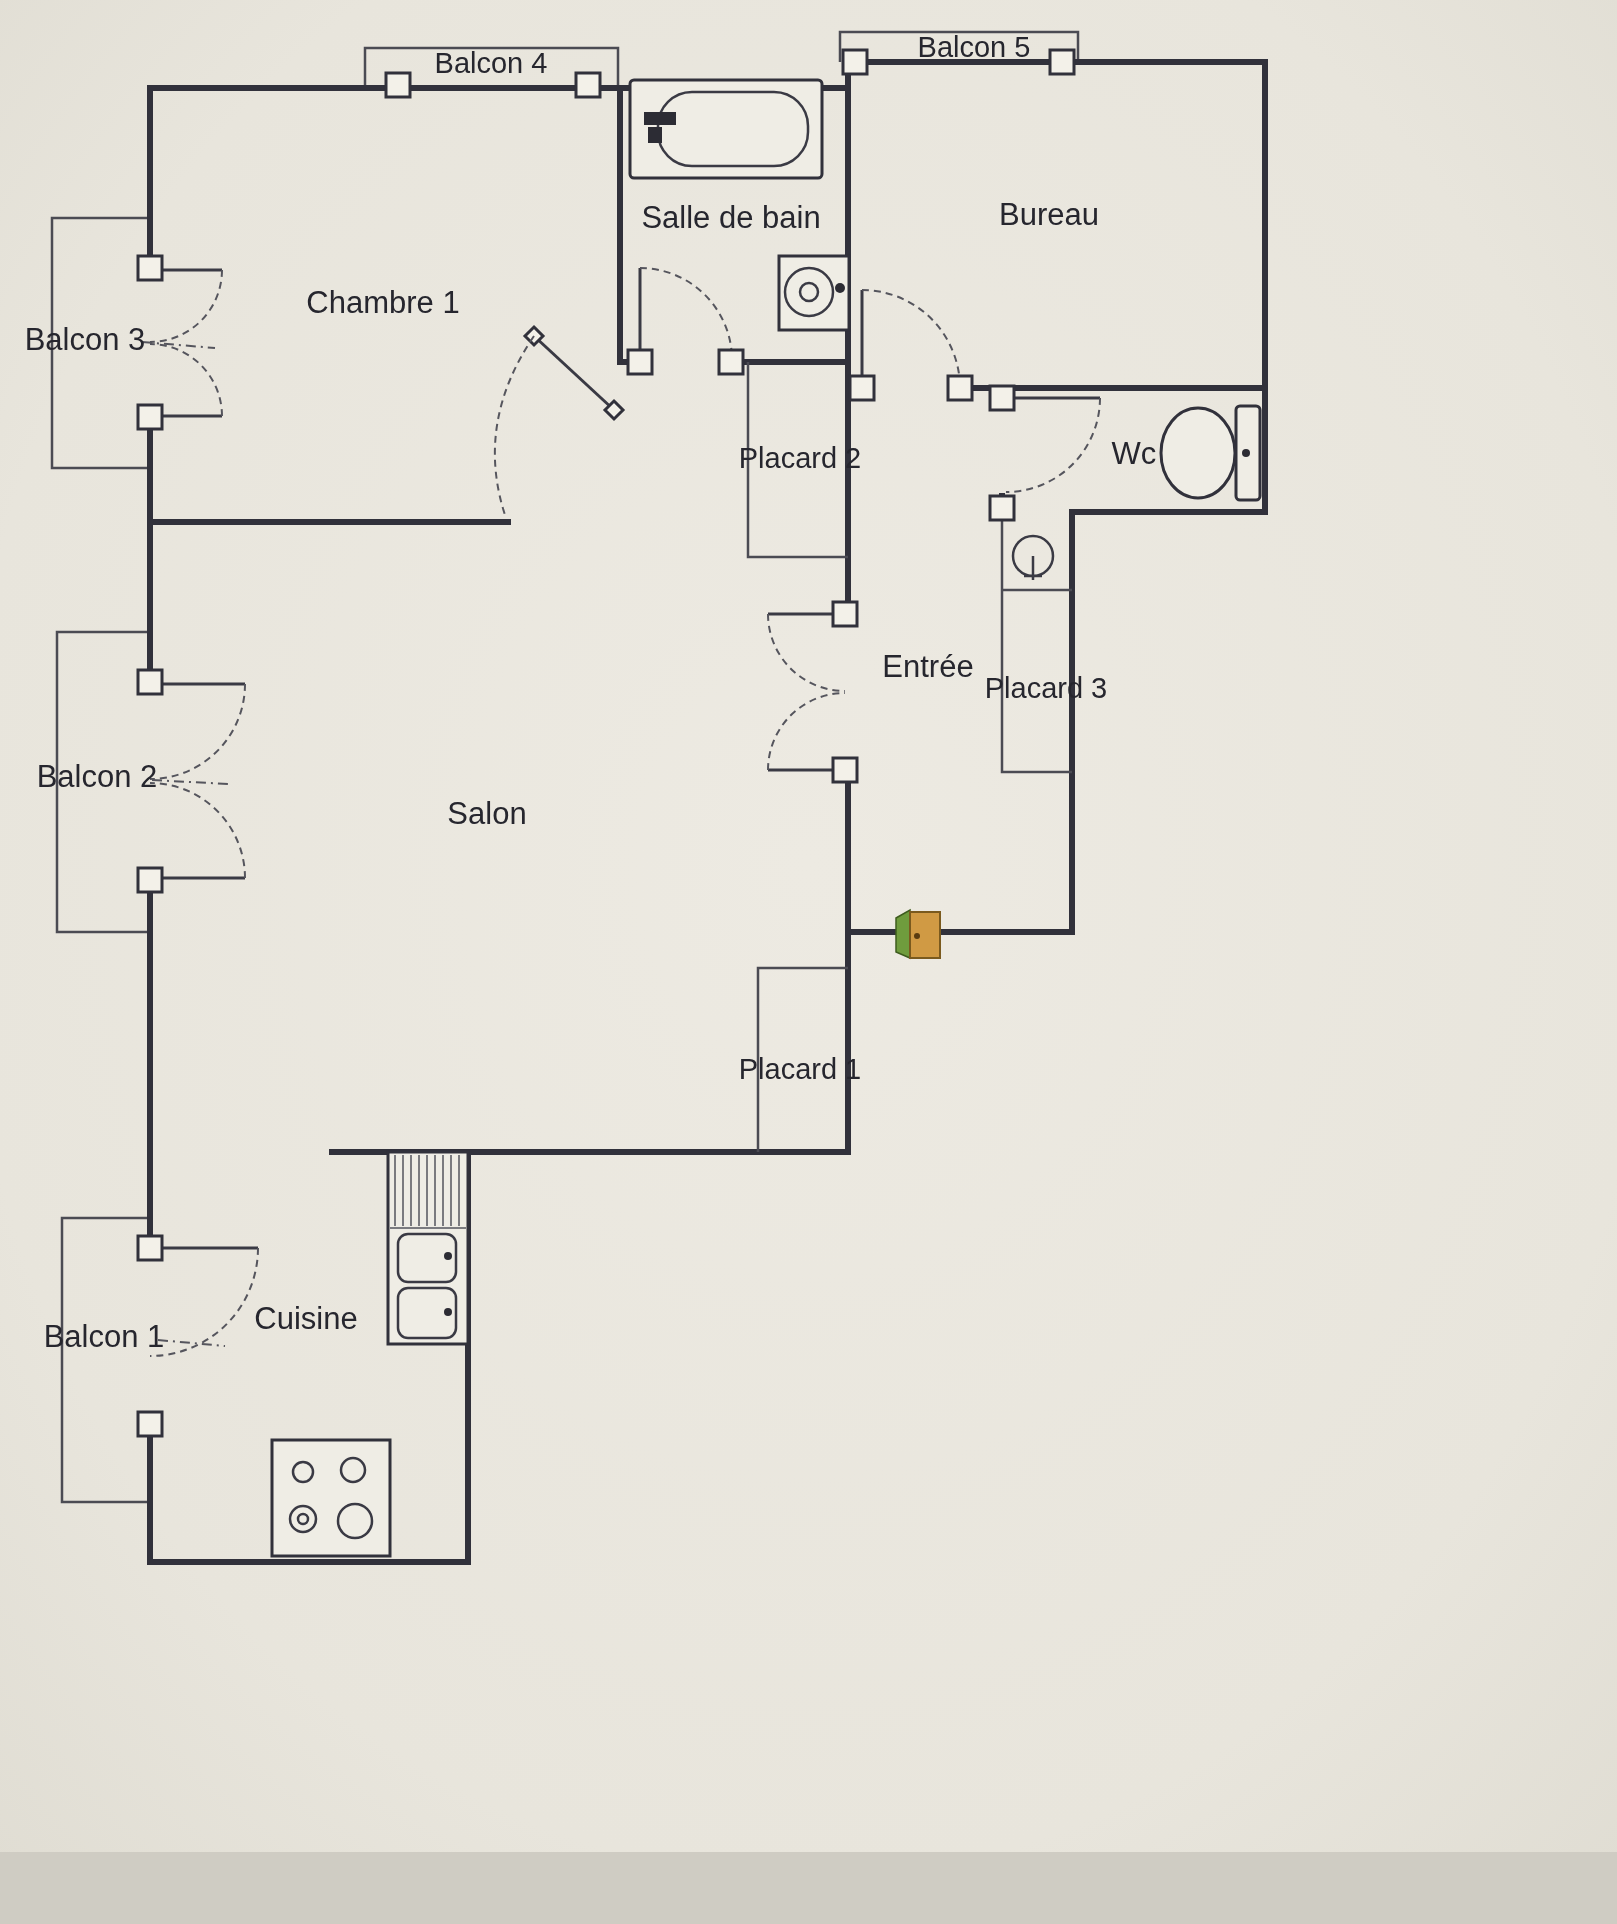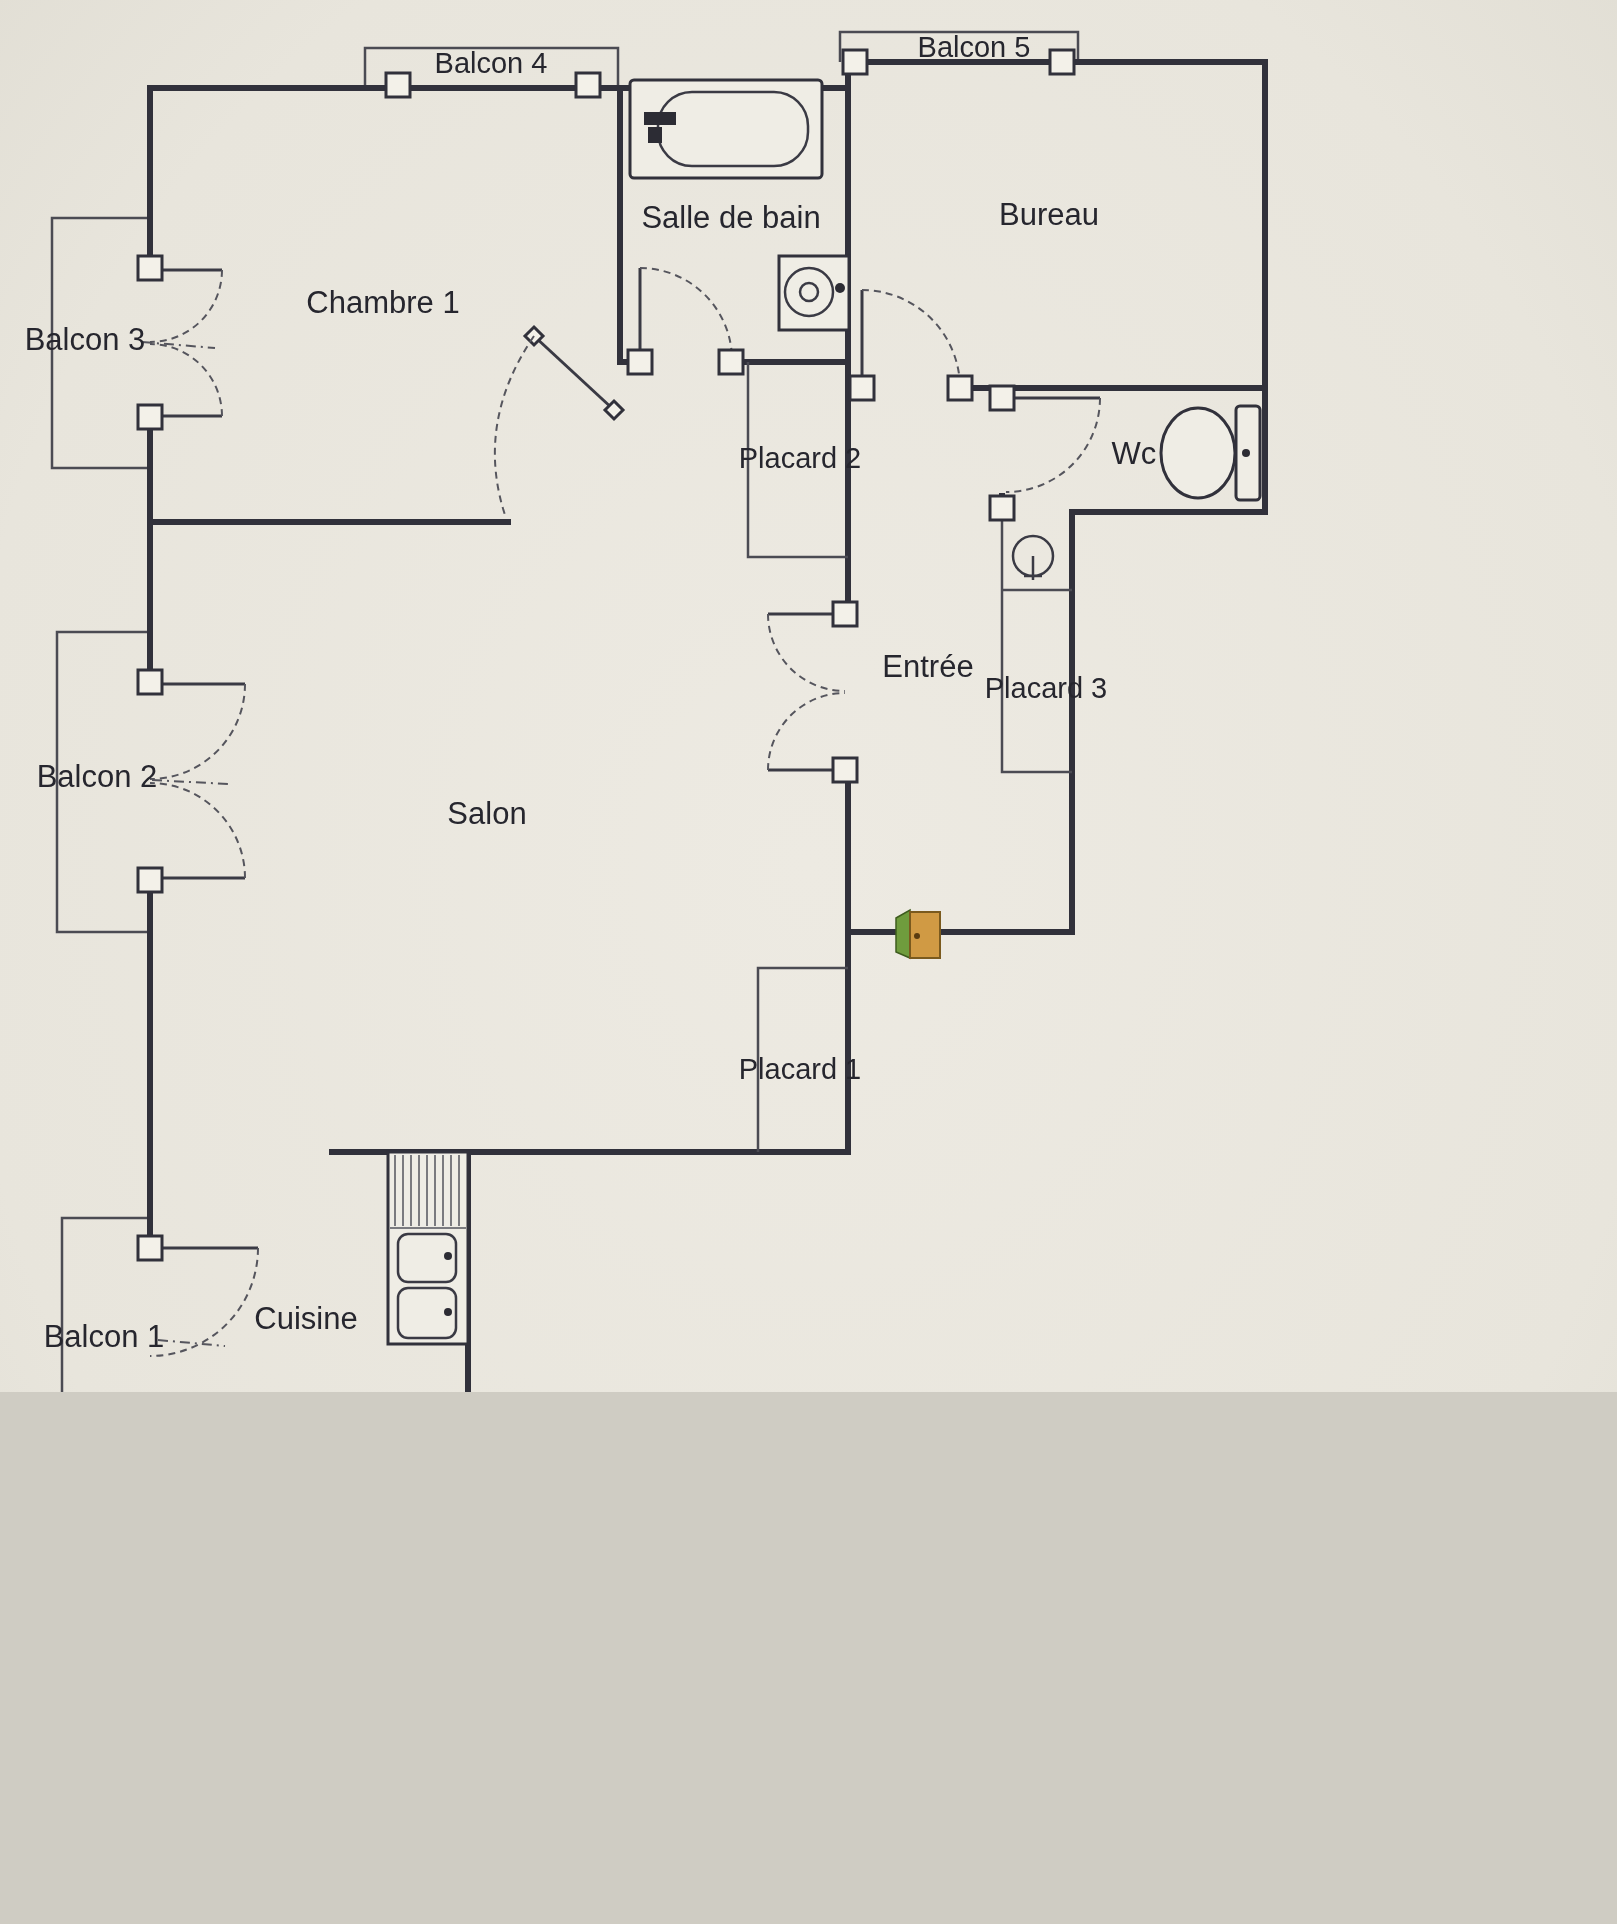--- a/index.html
+++ b/index.html
@@ -1,16 +1,16 @@
 <!DOCTYPE html>
 <html><head>
 <meta charset="utf-8">
 <style>
   html,body{margin:0;padding:0;background:#cfccc3;}
-  .page{width:1617px;height:1392px;margin:0 auto;position:relative;background:#1d4ed8;}
+  .page{width:1617px;height:1852px;margin:0 auto;position:relative;background:#1d4ed8;}
   svg{display:block;}
   .lbl{
     font-family:"Liberation Sans","DejaVu Sans",sans-serif;
     font-size:31px;fill:#26262e;text-anchor:middle;
   }
   .lbl-sm{
     font-family:"Liberation Sans","DejaVu Sans",sans-serif;
     font-size:29px;fill:#26262e;text-anchor:middle;
   }
   .wall{stroke:#31313b;stroke-width:6;fill:none;stroke-linecap:square;}

